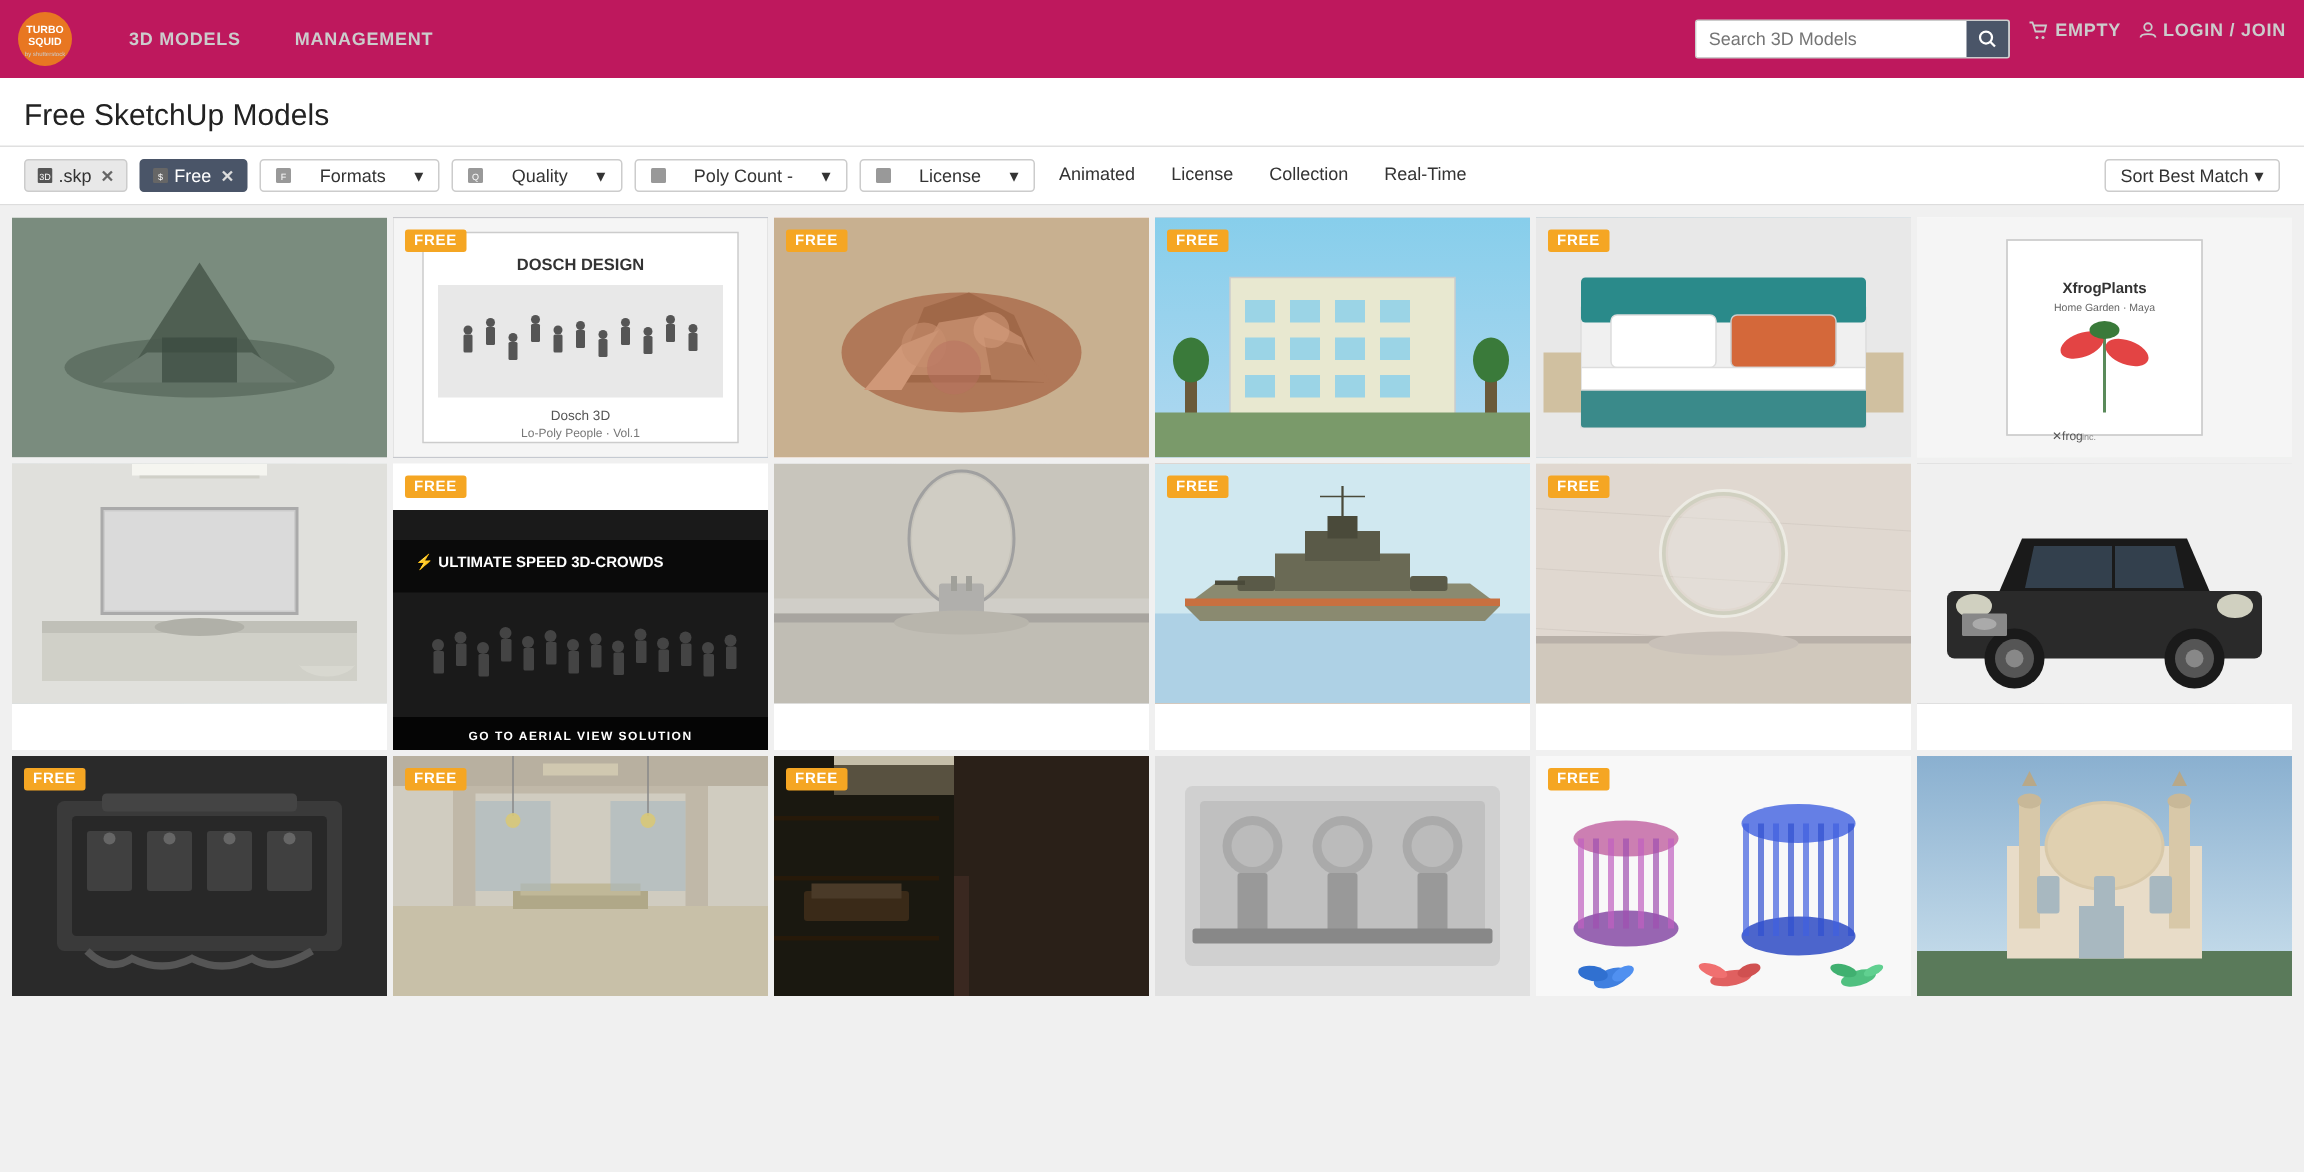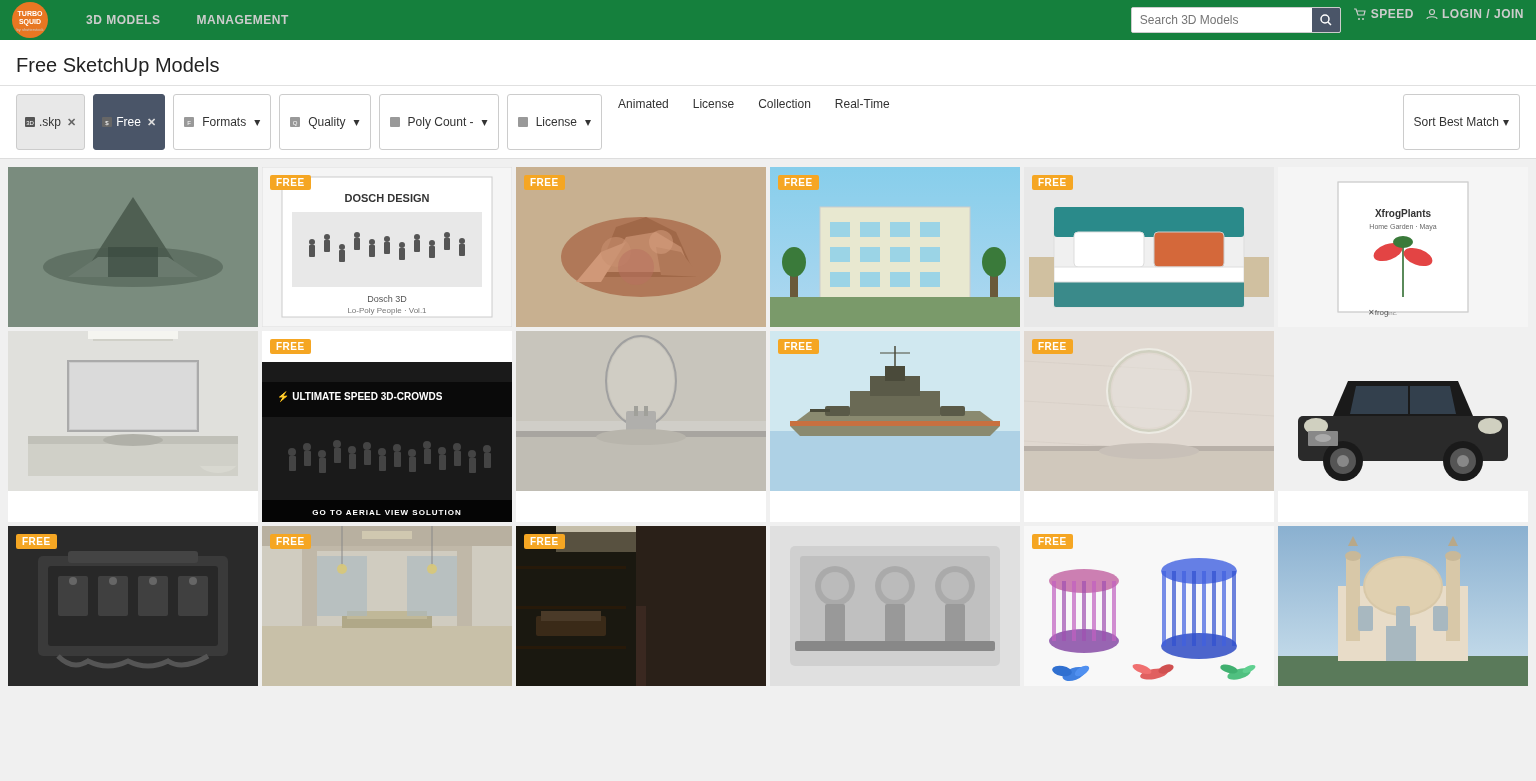--- a/index.html
+++ b/index.html
@@ -1,21 +1,21 @@
 <!DOCTYPE html>
 <html><head>
   <meta charset="utf-8">
   <style>
     * { margin: 0; padding: 0; box-sizing: border-box; }
     body { font-family: Arial, sans-serif; background: #f0f0f0; font-size: 13px; }
 
     
     .navbar {
-      background: #15803d;
-      height: 40px;
+      background: #be185d;
+      height: 52px;
       display: flex;
       align-items: center;
       padding: 0 12px;
       gap: 0;
     }
     .navbar-logo {
       display: flex;
       align-items: center;
       margin-right: 20px;
     }
@@ -125,38 +125,38 @@
     .filter-tag .close-x {
       font-size: 11px;
       margin-left: 2px;
       color: #666;
       font-weight: bold;
     }
     .filter-tag.active-filter .close-x { color: #ddd; }
     .filter-btn {
       display: flex;
       align-items: center;
-      gap: 8px;
+      gap: 19px;
       background: transparent;
       border: 1px solid #ccc;
       border-radius: 3px;
       padding: 3px 10px;
       font-size: 12px;
       cursor: pointer;
       color: #333;
     }
     .filter-separator { flex: 1; }
     .sort-btn {
       display: flex;
       align-items: center;
       gap: 4px;
       background: transparent;
       border: 1px solid #ccc;
       border-radius: 3px;
-      padding: 20px 10px;
+      padding: 3px 10px;
       font-size: 12px;
       cursor: pointer;
       color: #333;
     }
     .filter-plain {
       font-size: 12px;
       color: #333;
       padding: 3px 8px;
       cursor: pointer;
     }
@@ -244,21 +244,21 @@
           <line x1="8" y1="8" x2="11" y2="11" stroke="#fff" stroke-width="1.5"></line>
         </svg>
       </button>
     </div>
     <div class="nav-cart">
       <svg width="14" height="12" viewBox="0 0 14 12">
         <path d="M1 1h2l2 6h6l1-4H4" fill="none" stroke="#ccc" stroke-width="1.2"></path>
         <circle cx="6" cy="11" r="1" fill="#ccc"></circle>
         <circle cx="10" cy="11" r="1" fill="#ccc"></circle>
       </svg>
-      <span>SPEED</span>
+      <span>EMPTY</span>
     </div>
     <div class="nav-login">
       <svg width="12" height="12" viewBox="0 0 12 12">
         <circle cx="6" cy="4" r="2.5" fill="none" stroke="#ccc" stroke-width="1.2"></circle>
         <path d="M1 11c0-3 10-3 10 0" fill="none" stroke="#ccc" stroke-width="1.2"></path>
       </svg>
       <span>LOGIN / JOIN</span>
     </div>
   </div>
 </nav>

